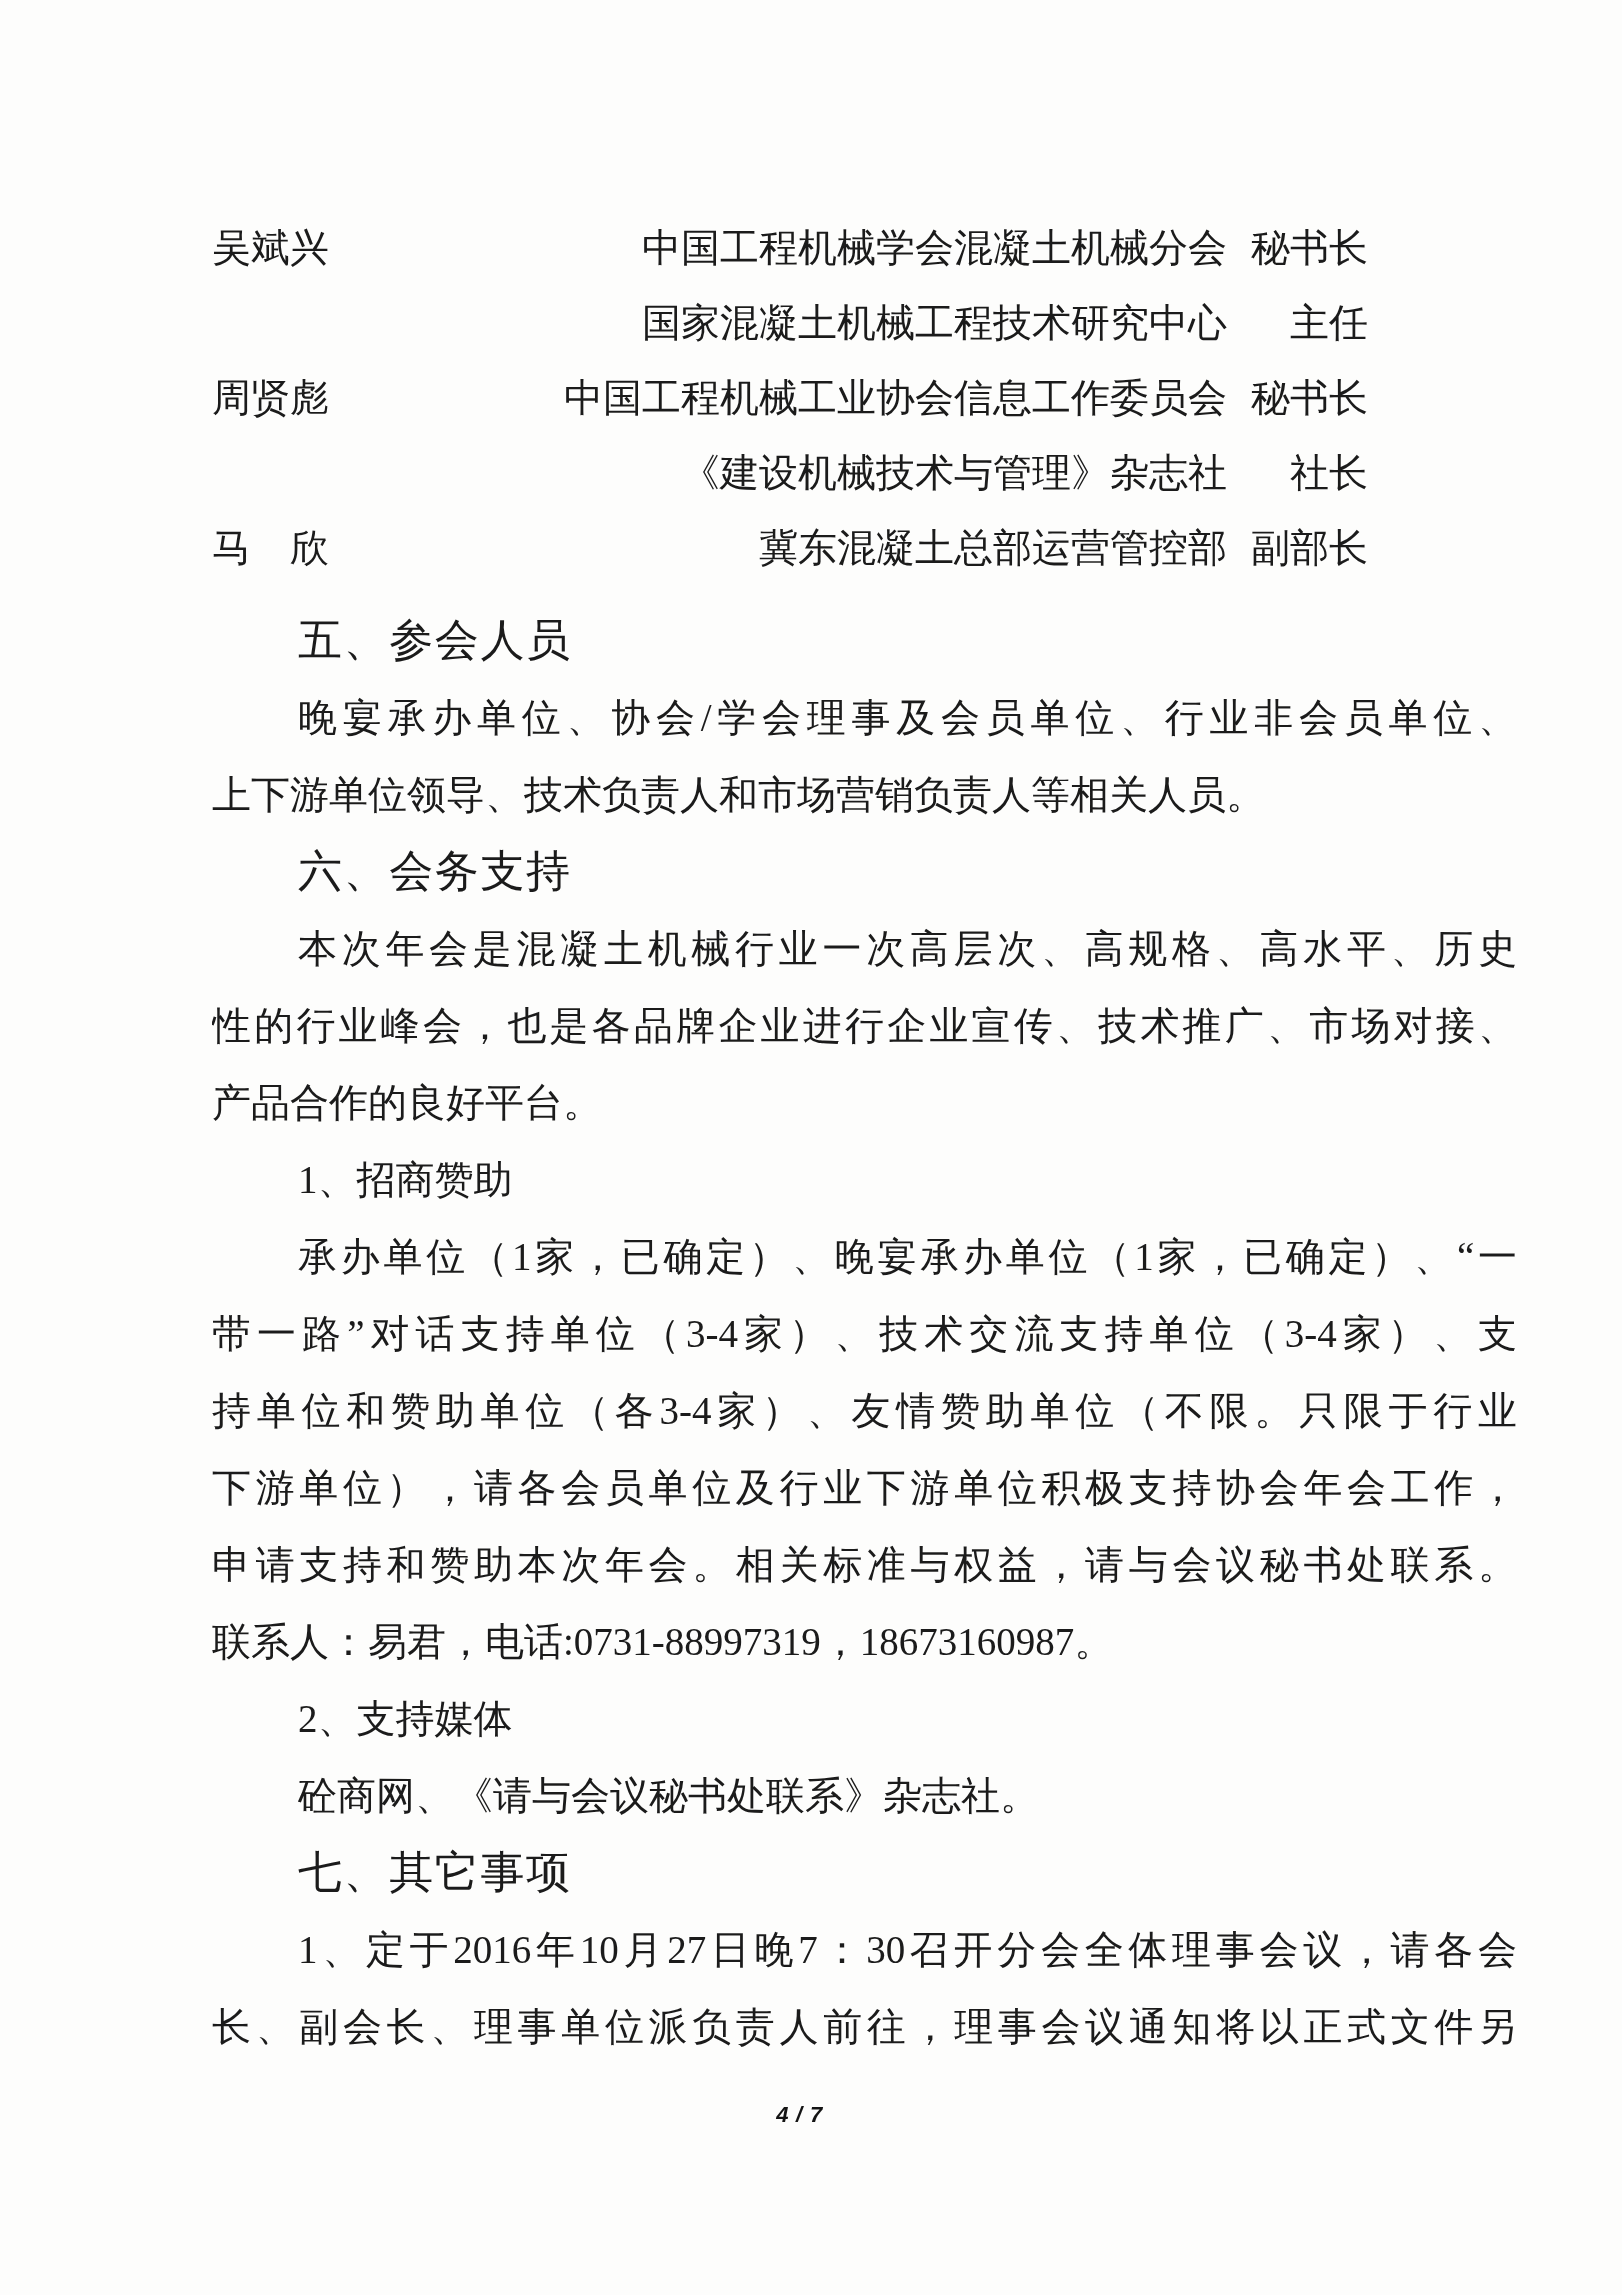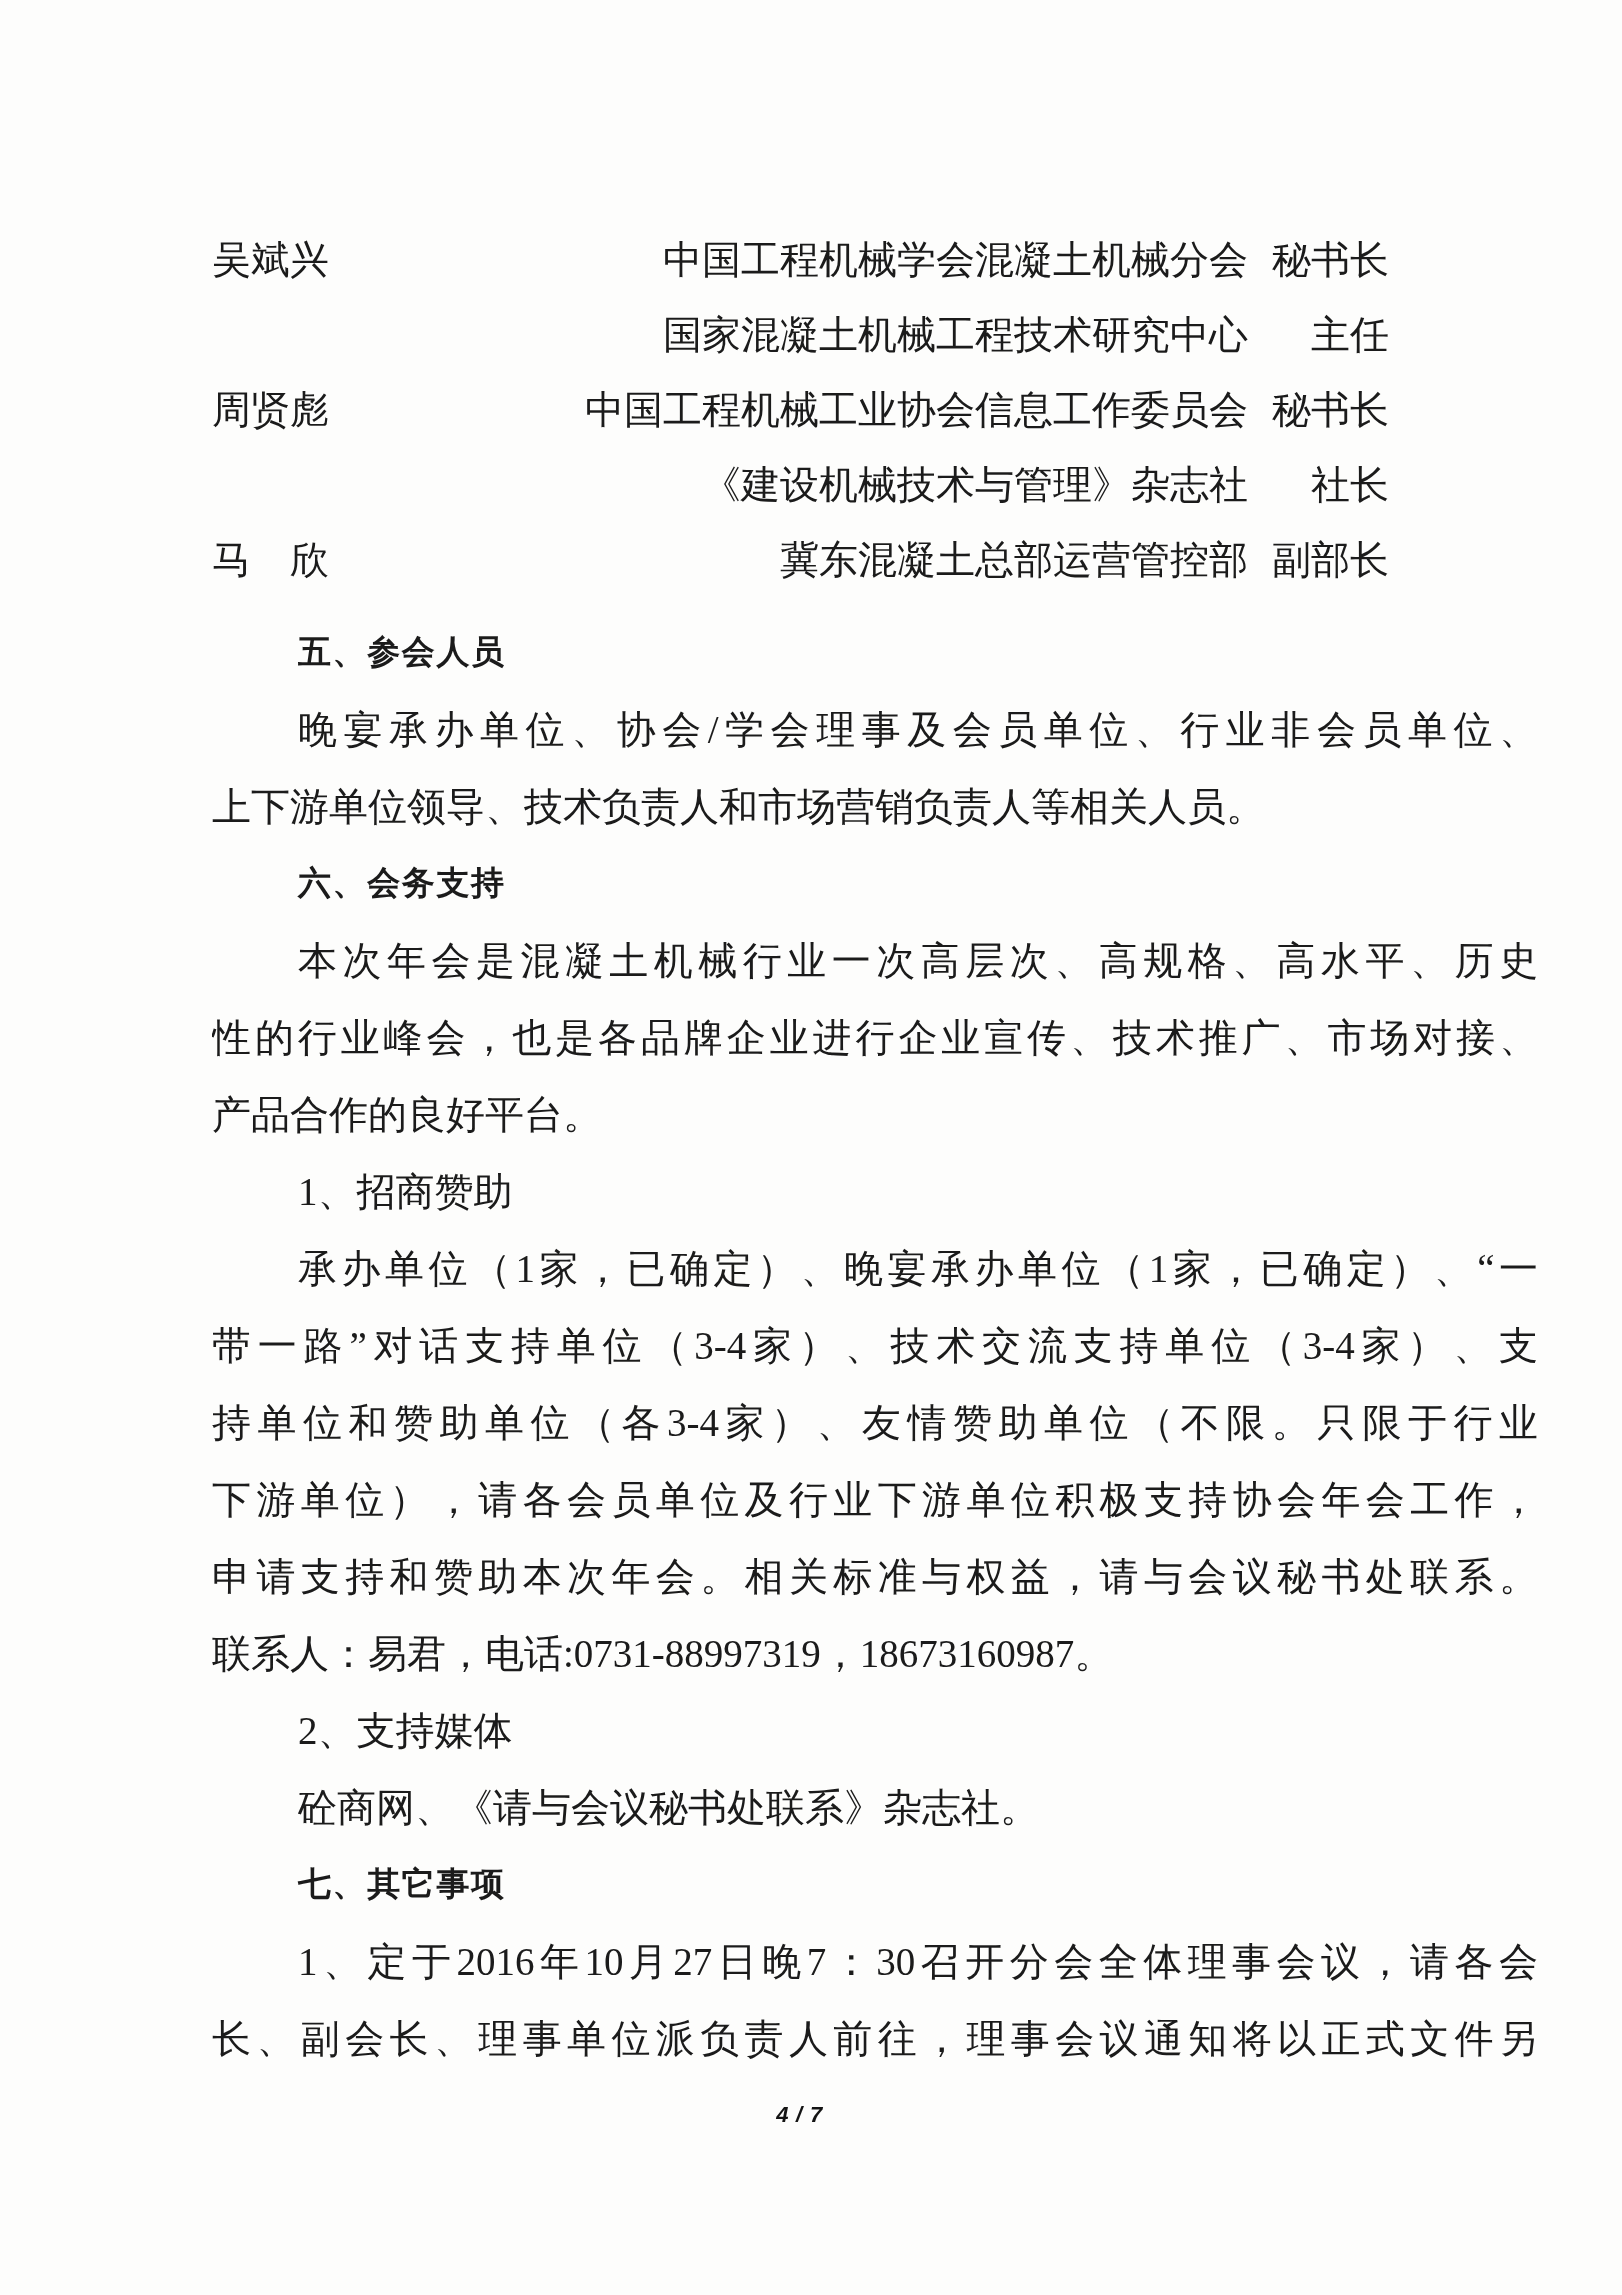--- a/index.html
+++ b/index.html
@@ -6,38 +6,38 @@
   .page{
     position:relative;
     width:1622px;height:2295px;
     margin:0 auto;
     background:#fdfdfc;
     color:#1b1b1b;
     font-family:"Liberation Serif", serif;
     overflow:hidden;
     box-shadow:0 0 11px rgba(0,0,0,.35);
   }
-  .content{padding:210px 84px 0 212px;margin-top:12px;}
+  .content{padding:210px 105px 0 212px;}
   
   .roster{margin-bottom:17.3px;}
   .r-row{display:flex;height:75px;line-height:75px;font-size:39px;white-space:nowrap;}
   .r-name{width:192px;}
   .r-org{flex:1;text-align:right;}
   .r-title{width:141px;margin-right:149px;text-align:right;}
   
   .line{height:77px;line-height:77px;font-size:39px;white-space:nowrap;}
   .just{
     white-space:normal;
     text-align:justify;
     text-align-last:justify;
     text-justify:inter-character;
     overflow:hidden;
   }
   .indent{text-indent:86px;}
-  .heading{font-weight:bold;font-size:33px;letter-spacing:1.6px;}
+  .heading{font-weight:normal;font-size:44px;letter-spacing:1.6px;}
   
   .footer{
     position:absolute;left:0;right:16px;top:2102px;
     text-align:center;
     font-family:"Liberation Sans", sans-serif;
     font-weight:bold;font-size:22px;letter-spacing:.35em;
     color:#141414;
     font-style:italic;
   }
 </style>

